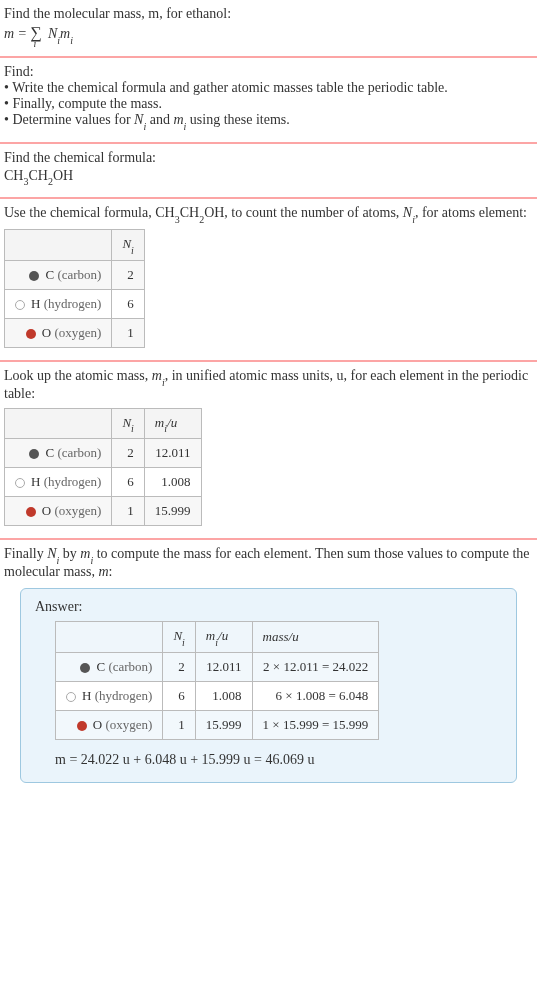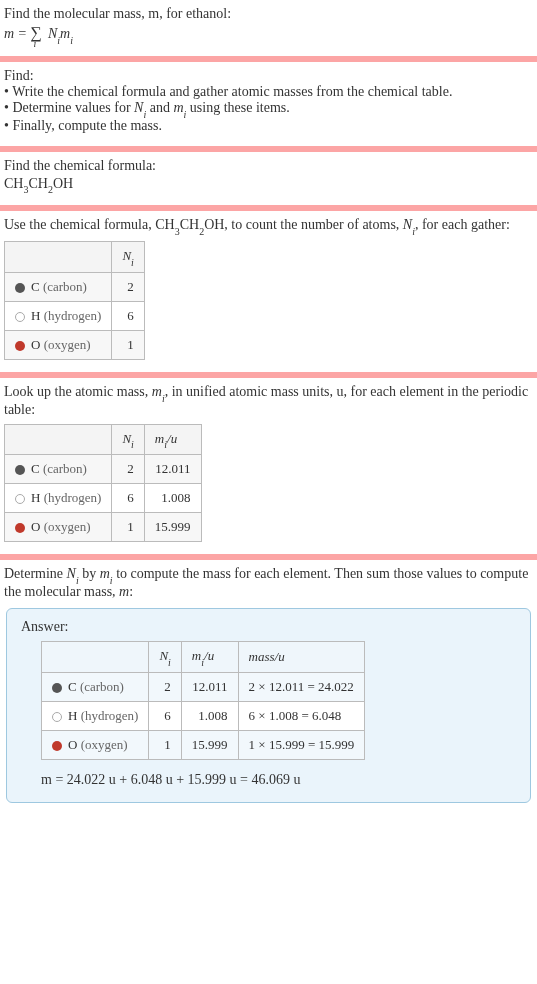--- a/index.html
+++ b/index.html
@@ -6,42 +6,42 @@
     margin: 0;
     padding: 0;
     font-family: Georgia, 'Times New Roman', serif;
     font-size: 14px;
     color: #333;
     width: 537px;
     background: #fff;
   }
   .section {
     padding: 6px 4px 12px 4px;
-    border-bottom: 6px solid #fca5a5;
+    border-bottom: 2px solid #fca5a5;
   }
   .section:last-child { border-bottom: none; }
   .formula-line {
     font-family: Georgia, serif;
     font-style: italic;
   }
   .sum { display: inline-block; position: relative; }
   .sigma { font-style: normal; font-size: 16px; }
   .sumidx { position: absolute; left: 3px; top: 14px; font-size: 10px; font-style: italic;}
   .sub { font-size: 10px; vertical-align: sub; font-style: italic; position: relative; top:2px;}
   .subn { font-size: 10px; vertical-align: sub; position: relative; top:2px;}
   .chem { font-style: normal; text-align: right; }
   table {
     border-collapse: collapse;
     margin-top: 6px;
     font-size: 13px;
   }
   th, td {
     border: 1px solid #bbb;
     padding: 6px 10px;
-    text-align: left;
+    text-align: right;
   }
   th {
     background: #f4f4f4;
     font-weight: normal;
     font-style: italic;
     text-align: left;
   }
   tr:nth-child(even) td { }
   .el-cell { color: #888; }
   .el-name { color:#666; }
@@ -56,21 +56,21 @@
     vertical-align: middle;
   }
   .dot-c { background:#555; }
   .dot-h { background:#fff; border:1px solid #aaa; box-sizing:border-box; }
   .dot-o { background:#c0392b; }
   .answer-box {
     border: 1px solid #9ec8e0;
     border-radius: 6px;
     background: #eaf4fb;
     padding: 10px 14px 14px 14px;
-    margin: 8px 2px;
+    margin: 8px 16px;
   }
   .answer-box table { background:#fff;}
   .answer-box th { background:#eff6fb;}
   .answer-box tbody tr:nth-child(odd) td { background:#f2f8fc; }
   .answer-box tbody tr:nth-child(even) td { background:#fff; }
   .num { text-align: right; }
   .center { }
 </style>
 </head>
 <body>
@@ -79,37 +79,37 @@
   <div>
     <span>Find the molecular mass, m, for ethanol:</span>
   </div>
   <div class="formula-line" style="margin-top:2px;">
     <span>m = </span><span class="sum"><span class="sigma">∑</span><span class="sumidx">i</span></span><span style="margin-left:6px;">N</span><span class="sub">i</span><span>m</span><span class="sub">i</span>
   </div>
 </div>
 
 <div class="section">
   <div>Find:</div>
-  <div>• Write the chemical formula and gather atomic masses from the chemical table.</div>
+  <div>• Write the chemical formula and gather atomic masses table the periodic table.</div>
+  <div>• Finally, compute the mass.</div>
   <div>
     <span>• Determine values for </span><span class="formula-line"><span>N</span><span class="sub">i</span></span><span> and </span><span class="formula-line"><span>m</span><span class="sub">i</span></span><span> using these items.</span>
   </div>
-  <div>• Finally, compute the mass.</div>
 </div>
 
 <div class="section">
   <div>Find the chemical formula:</div>
   <div style="margin-top:2px;">
     <span class="chem">CH</span><span class="subn">3</span><span class="chem">CH</span><span class="subn">2</span><span class="chem">OH</span>
   </div>
 </div>
 
 <div class="section">
   <div>
-    <span>Use the chemical formula, </span><span class="chem">CH</span><span class="subn">3</span><span class="chem">CH</span><span class="subn">2</span><span class="chem">OH</span><span>, to count the number of atoms, </span><span class="formula-line"><span>N</span><span class="sub">i</span></span><span>, for each gather:</span>
+    <span>Use the chemical formula, </span><span class="chem">CH</span><span class="subn">3</span><span class="chem">CH</span><span class="subn">2</span><span class="chem">OH</span><span>, to count the number of atoms, </span><span class="formula-line"><span>N</span><span class="sub">i</span></span><span>, for atoms element:</span>
   </div>
   <table>
     <thead>
       <tr>
         <th></th>
         <th><span class="formula-line">N<span class="sub">i</span></span></th>
       </tr>
     </thead>
     <tbody>
       <tr>
@@ -155,21 +155,21 @@
         <td class="el-cell"><span class="dot dot-o"></span><span class="el-sym">O</span> <span class="el-name">(oxygen)</span></td>
         <td class="num">1</td>
         <td class="num">15.999</td>
       </tr>
     </tbody>
   </table>
 </div>
 
 <div class="section" style="border-bottom:none;">
   <div>
-    <span>Determine </span><span class="formula-line"><span>N</span><span class="sub">i</span></span><span> by </span><span class="formula-line"><span>m</span><span class="sub">i</span></span><span> to compute the mass for each element. Then sum those values to compute the molecular mass, </span><span class="formula-line">m</span><span>:</span>
+    <span>Finally </span><span class="formula-line"><span>N</span><span class="sub">i</span></span><span> by </span><span class="formula-line"><span>m</span><span class="sub">i</span></span><span> to compute the mass for each element. Then sum those values to compute the molecular mass, </span><span class="formula-line">m</span><span>:</span>
   </div>
 
   <div class="answer-box">
     <div style="margin-bottom:6px;">Answer:</div>
     <table style="margin-left:20px;">
       <thead>
         <tr>
           <th></th>
           <th><span class="formula-line">N<span class="sub">i</span></span></th>
           <th><span class="formula-line">m<span class="sub">i</span></span>/u</th>

